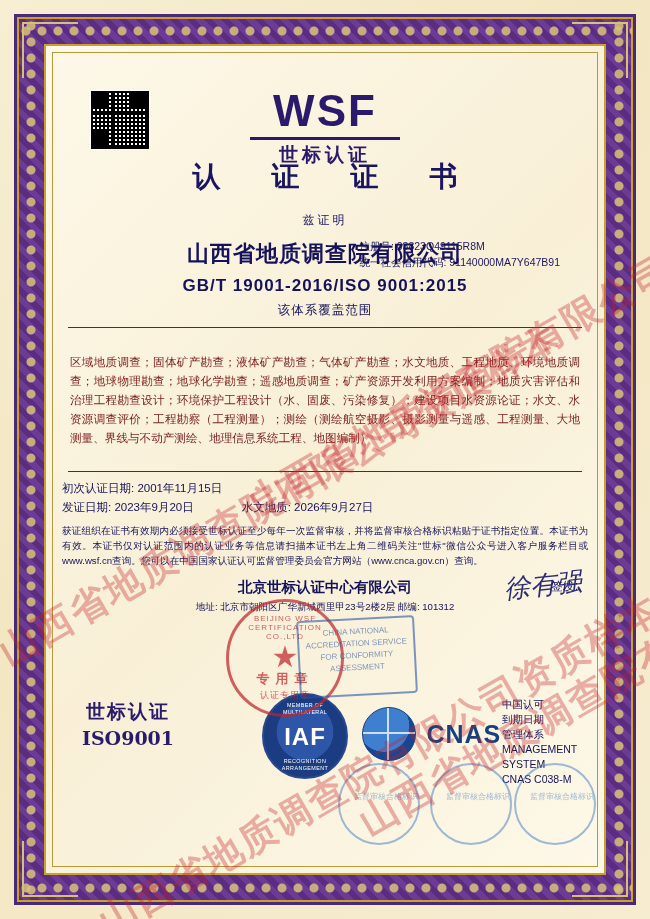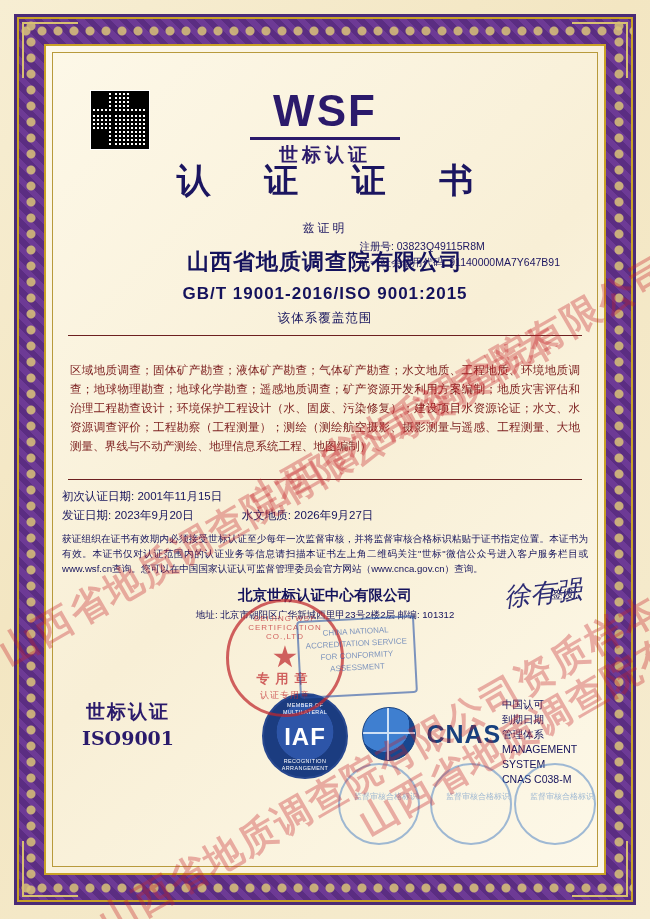--- a/index.html
+++ b/index.html
@@ -82,23 +82,23 @@
     font-weight:bold;font-size:44px;letter-spacing:2px;color:#2b1a6b;
     line-height:46px;
   }
   .logo .zh{
     font-size:19px;letter-spacing:4px;color:#2b1a6b;font-weight:bold;margin-top:2px;
   }
   .logo-underline{width:150px;height:3px;background:#2b1a6b;margin:3px auto 0;}
 
   .title{
     text-align:center;margin-top:96px;
-    font-size:34px;font-weight:bold;letter-spacing:22px;
+    font-size:28px;font-weight:bold;letter-spacing:22px;
     color:#1b1560;text-indent:22px;
-    font-family:Liberation Sans, sans-serif;
+    font-family:Liberation Serif, serif;
   }
 
   .regno{
     position:absolute;right:28px;top:176px;text-align:left;font-size:10.5px;
     line-height:16px;color:#1b1560;
   }
 
   .hereby{
     text-align:center;margin-top:16px;font-size:12px;letter-spacing:3px;color:#1b1560;
   }

